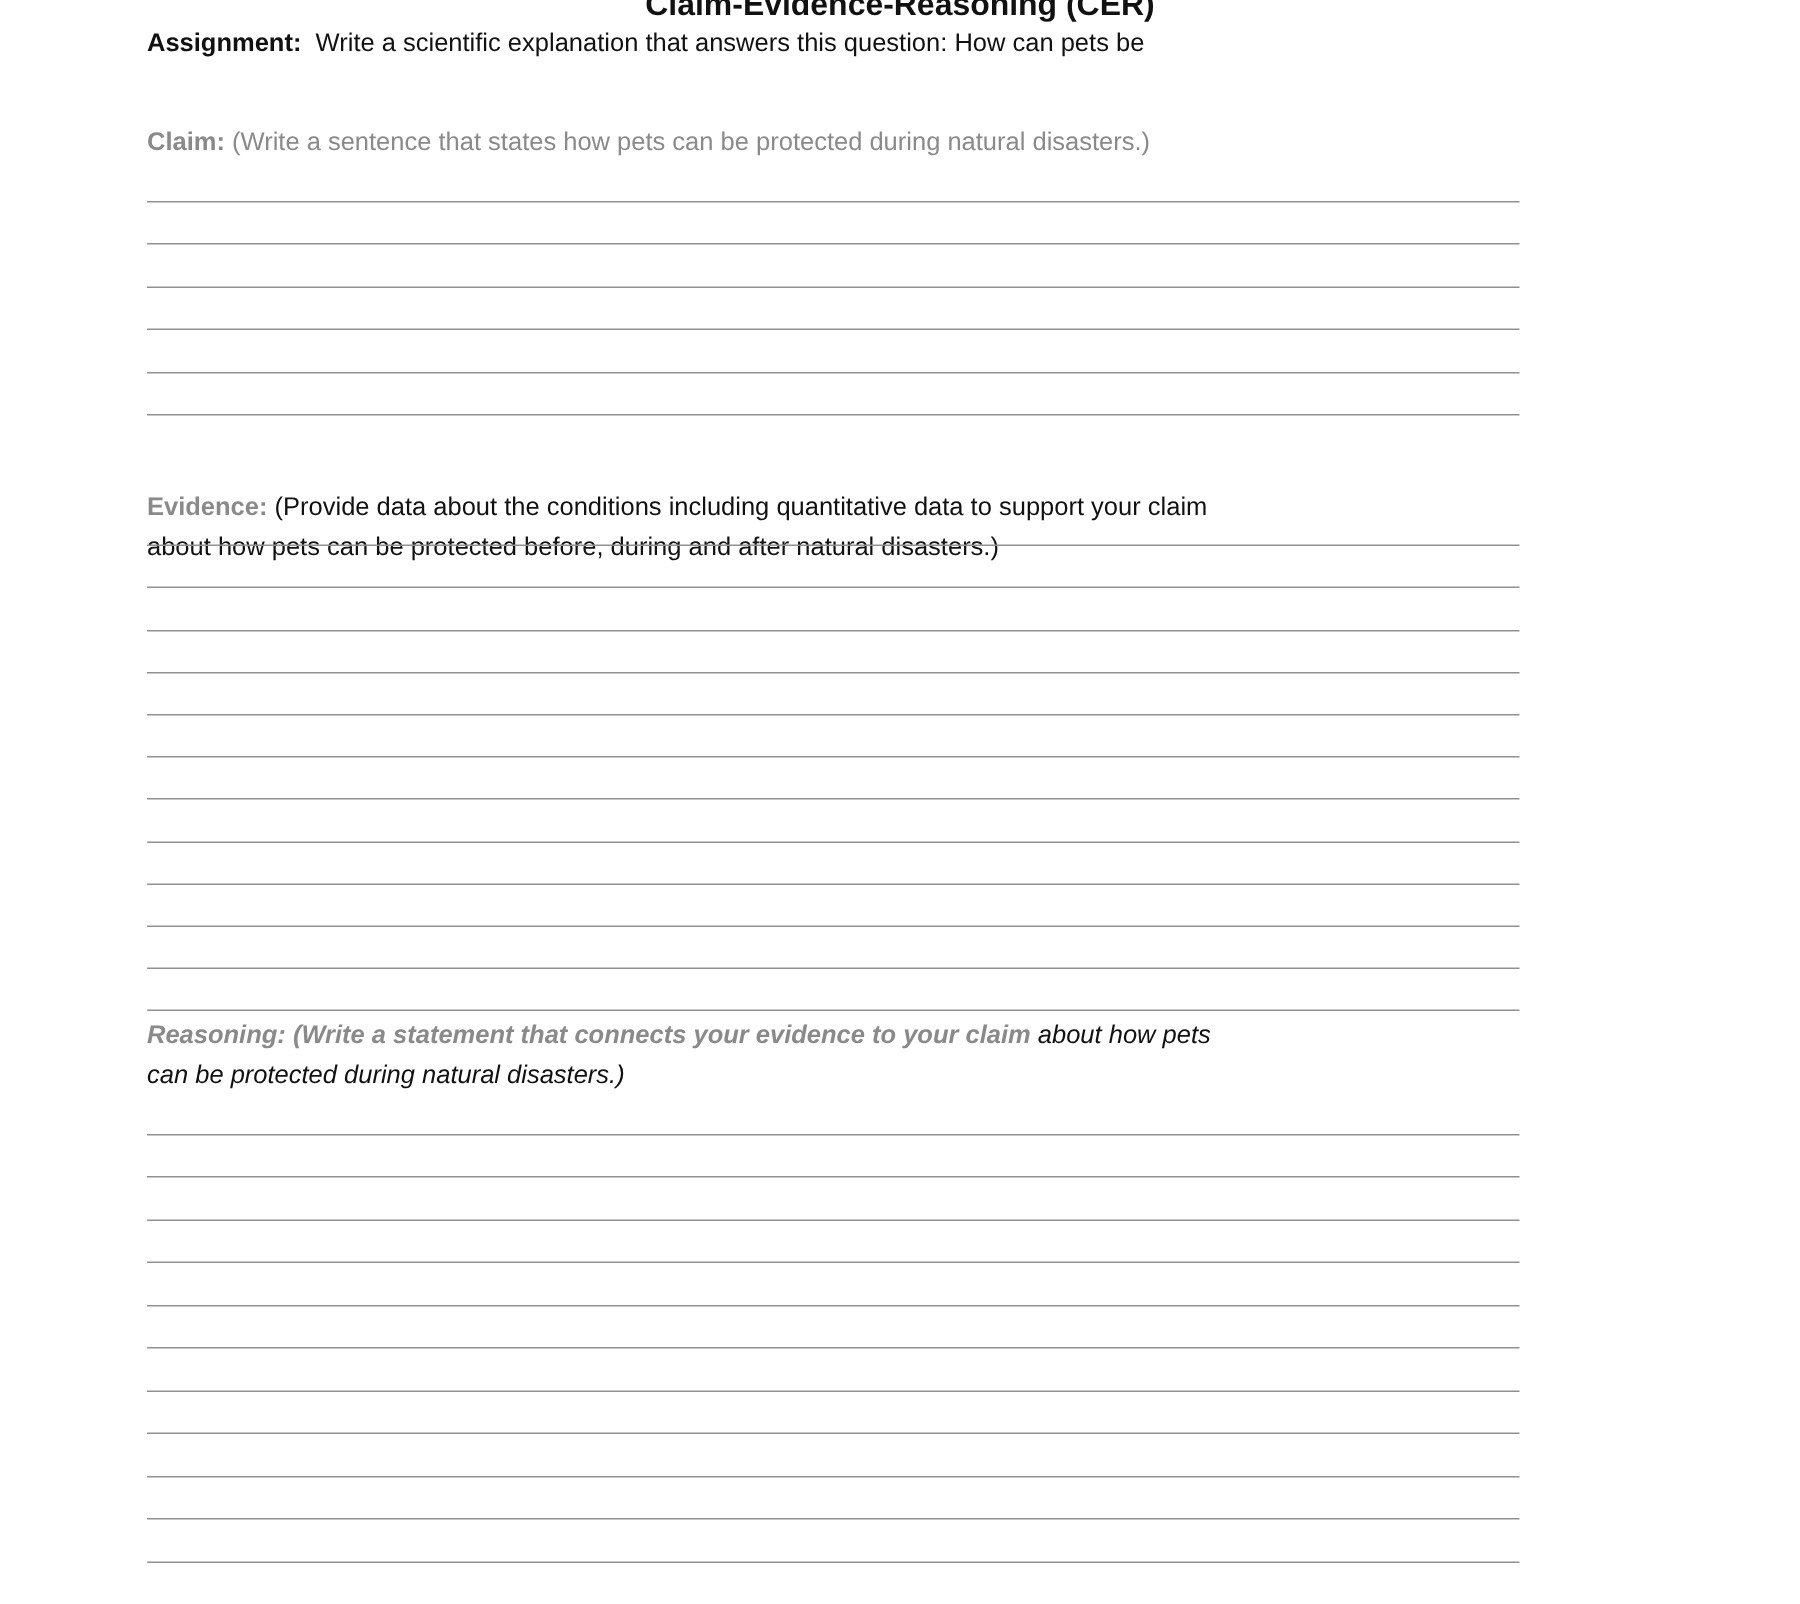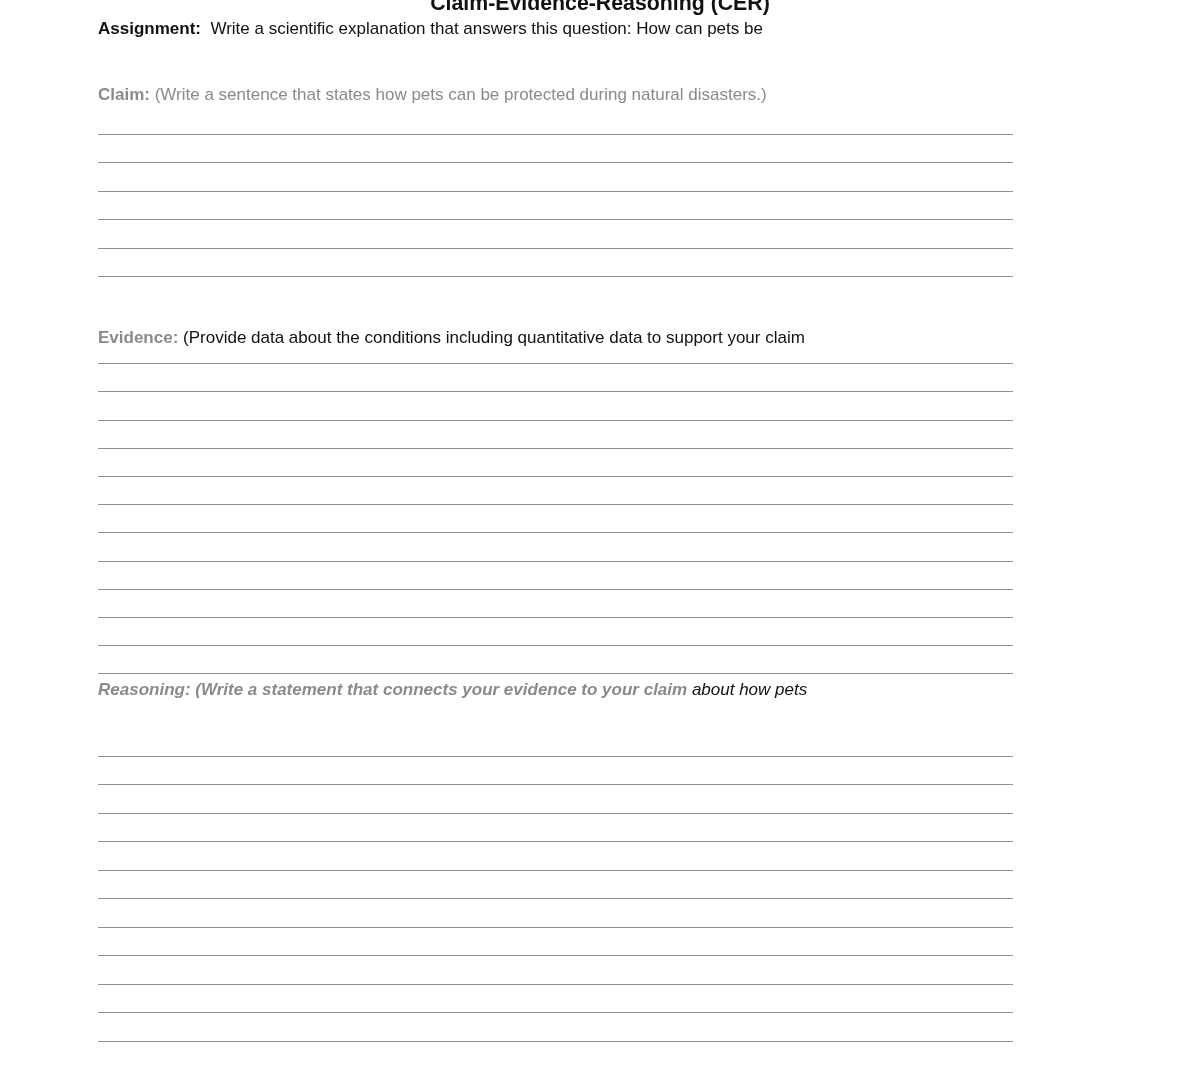--- a/index.html
+++ b/index.html
@@ -67,38 +67,40 @@
       <div class="wline"></div>
       <div class="wline"></div>
       <div class="wline"></div>
       <div class="wline"></div>
       <div class="wline"></div>
       <div class="wline"></div>
     </div>
 
   <div class="heading" id="h-evidence">
       <div class="ln"><span class="seg-bold-muted">Evidence:</span><span class="seg-regular"> (Provide data about the conditions including quantitative data to support your claim</span></div>
+      <div class="ln"><span class="seg-regular">about how pets can be protected before, during and after natural disasters.)</span></div>
     </div>
   <div class="lines" id="l-evidence">
       <div class="wline"></div>
       <div class="wline"></div>
       <div class="wline"></div>
       <div class="wline"></div>
       <div class="wline"></div>
       <div class="wline"></div>
       <div class="wline"></div>
       <div class="wline"></div>
       <div class="wline"></div>
       <div class="wline"></div>
       <div class="wline"></div>
       <div class="wline"></div>
     </div>
 
   <div class="heading" id="h-reasoning">
       <div class="ln"><span class="seg-bold-muted">Reasoning: (Write a statement that connects your evidence to your claim</span><span class="seg-regular"> about how pets</span></div>
+      <div class="ln"><span class="seg-regular">can be protected during natural disasters.)</span></div>
     </div>
   <div class="lines" id="l-reasoning">
       <div class="wline"></div>
       <div class="wline"></div>
       <div class="wline"></div>
       <div class="wline"></div>
       <div class="wline"></div>
       <div class="wline"></div>
       <div class="wline"></div>
       <div class="wline"></div>

